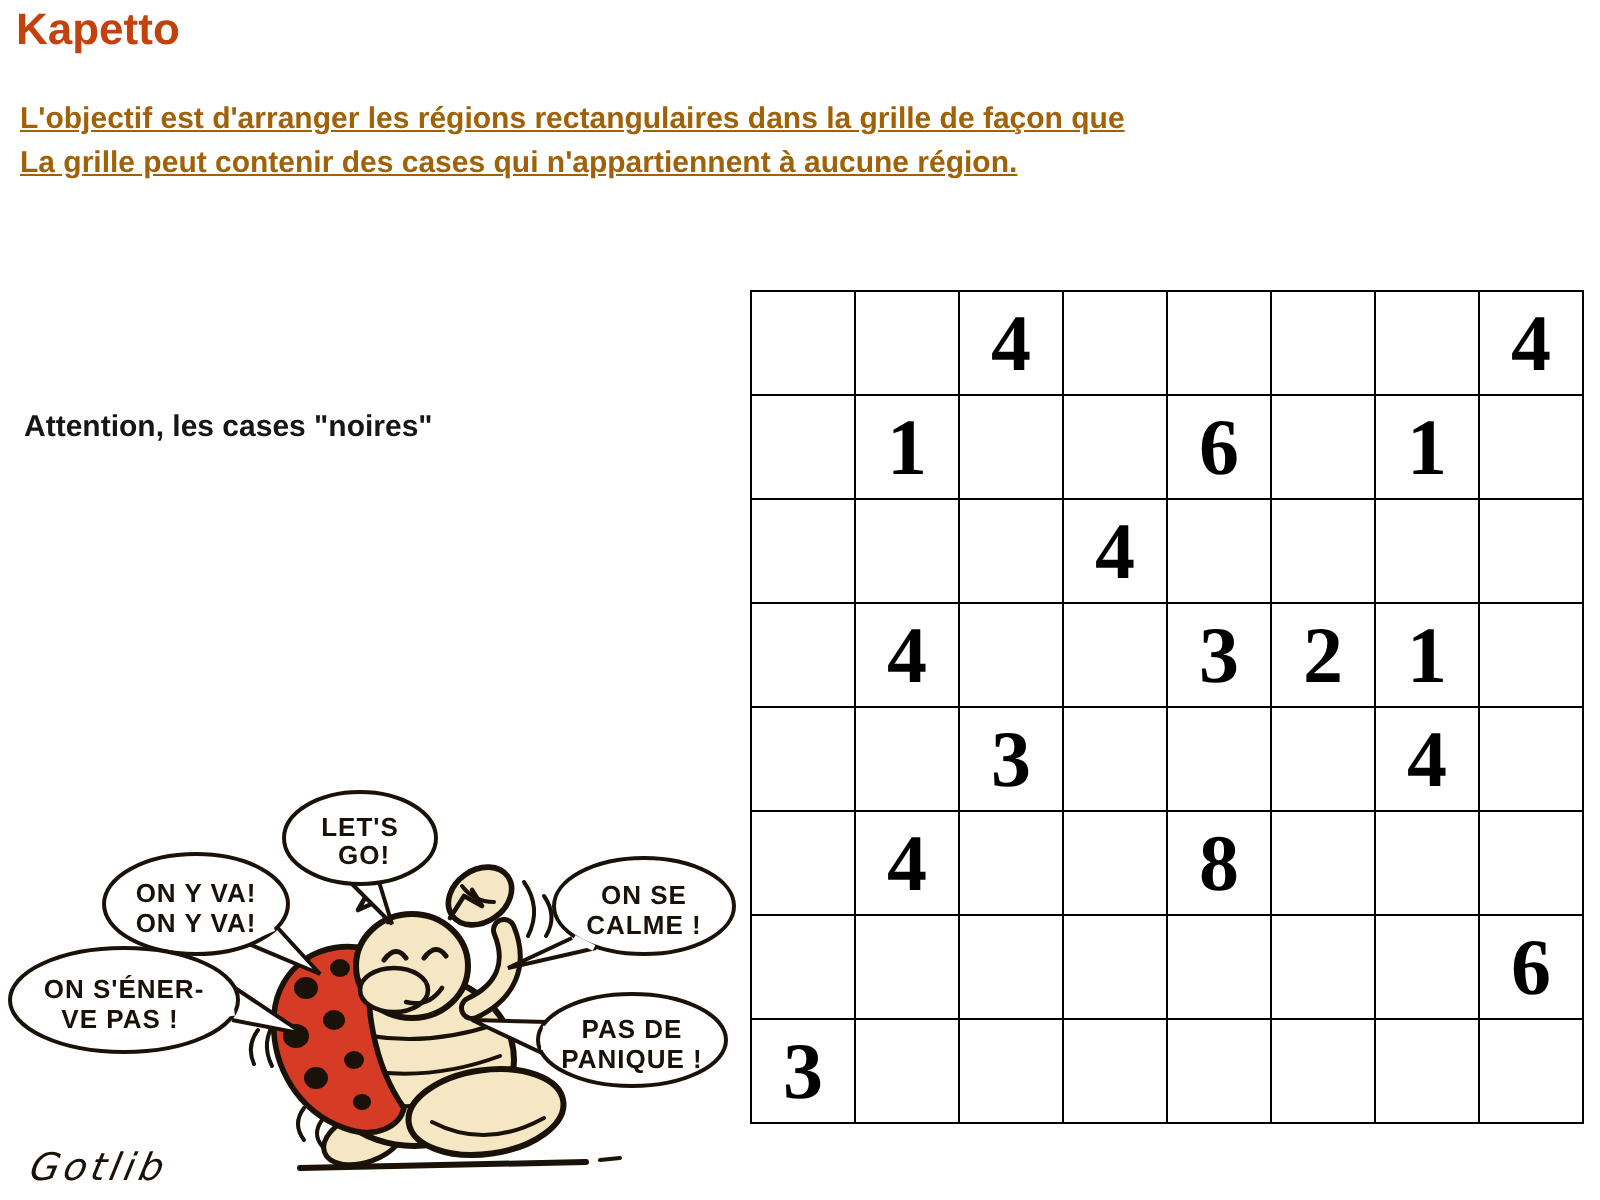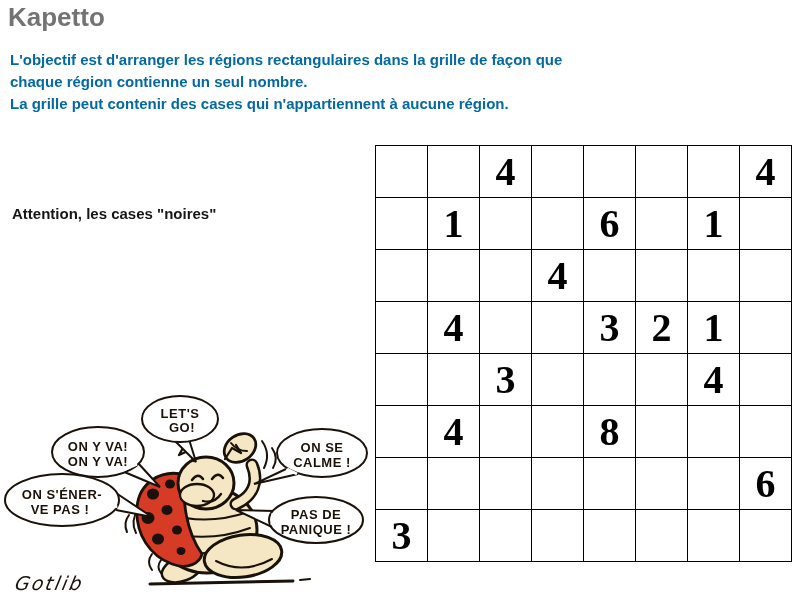--- a/index.html
+++ b/index.html
@@ -3,25 +3,25 @@
 <meta charset="utf-8">
 <style>
   html,body { margin:0; padding:0; }
   body {
     width:800px; height:600px; position:relative; overflow:hidden;
     background:#ffffff; color:#111111;
     font-family:"Liberation Sans", sans-serif;
   }
   .page-title {
     position:absolute; left:8px; top:2px; margin:0;
-    font-size:26px; font-weight:bold; color:#737373;
+    font-size:22px; font-weight:bold; color:#c2410c;
   }
   .instructions {
     position:absolute; left:10px; top:49px;
-    font-size:15px; font-weight:bold; line-height:22px; color:#0369a1;
+    font-size:15px; font-weight:bold; line-height:22px; color:#a16207;text-decoration:underline;
   }
   .instructions div, .note div { white-space:nowrap; }
   .note {
     position:absolute; left:12px; top:202px;
     font-size:15px; font-weight:bold; line-height:23px; color:#161616;
   }
   .grid {
     position:absolute; left:375px; top:145px;
     display:grid; grid-template-columns:repeat(8,51px); grid-auto-rows:51px;
     gap:1px; background:#000000; border:1px solid #000000;
@@ -43,21 +43,20 @@
 </style>
 </head>
 <body>
 
 <div>
 
   <h1 class="page-title">Kapetto</h1>
 
   <div class="instructions">
     <div>L'objectif est d'arranger les régions rectangulaires dans la grille de façon que</div>
-    <div>chaque région contienne un seul nombre.</div>
     <div>La grille peut contenir des cases qui n'appartiennent à aucune région.</div>
   </div>
 
   <div class="note">
     <div>Attention, les cases "noires"</div>
   </div>
 
   <div class="grid">
       <div class="cell"></div>
       <div class="cell"></div>

